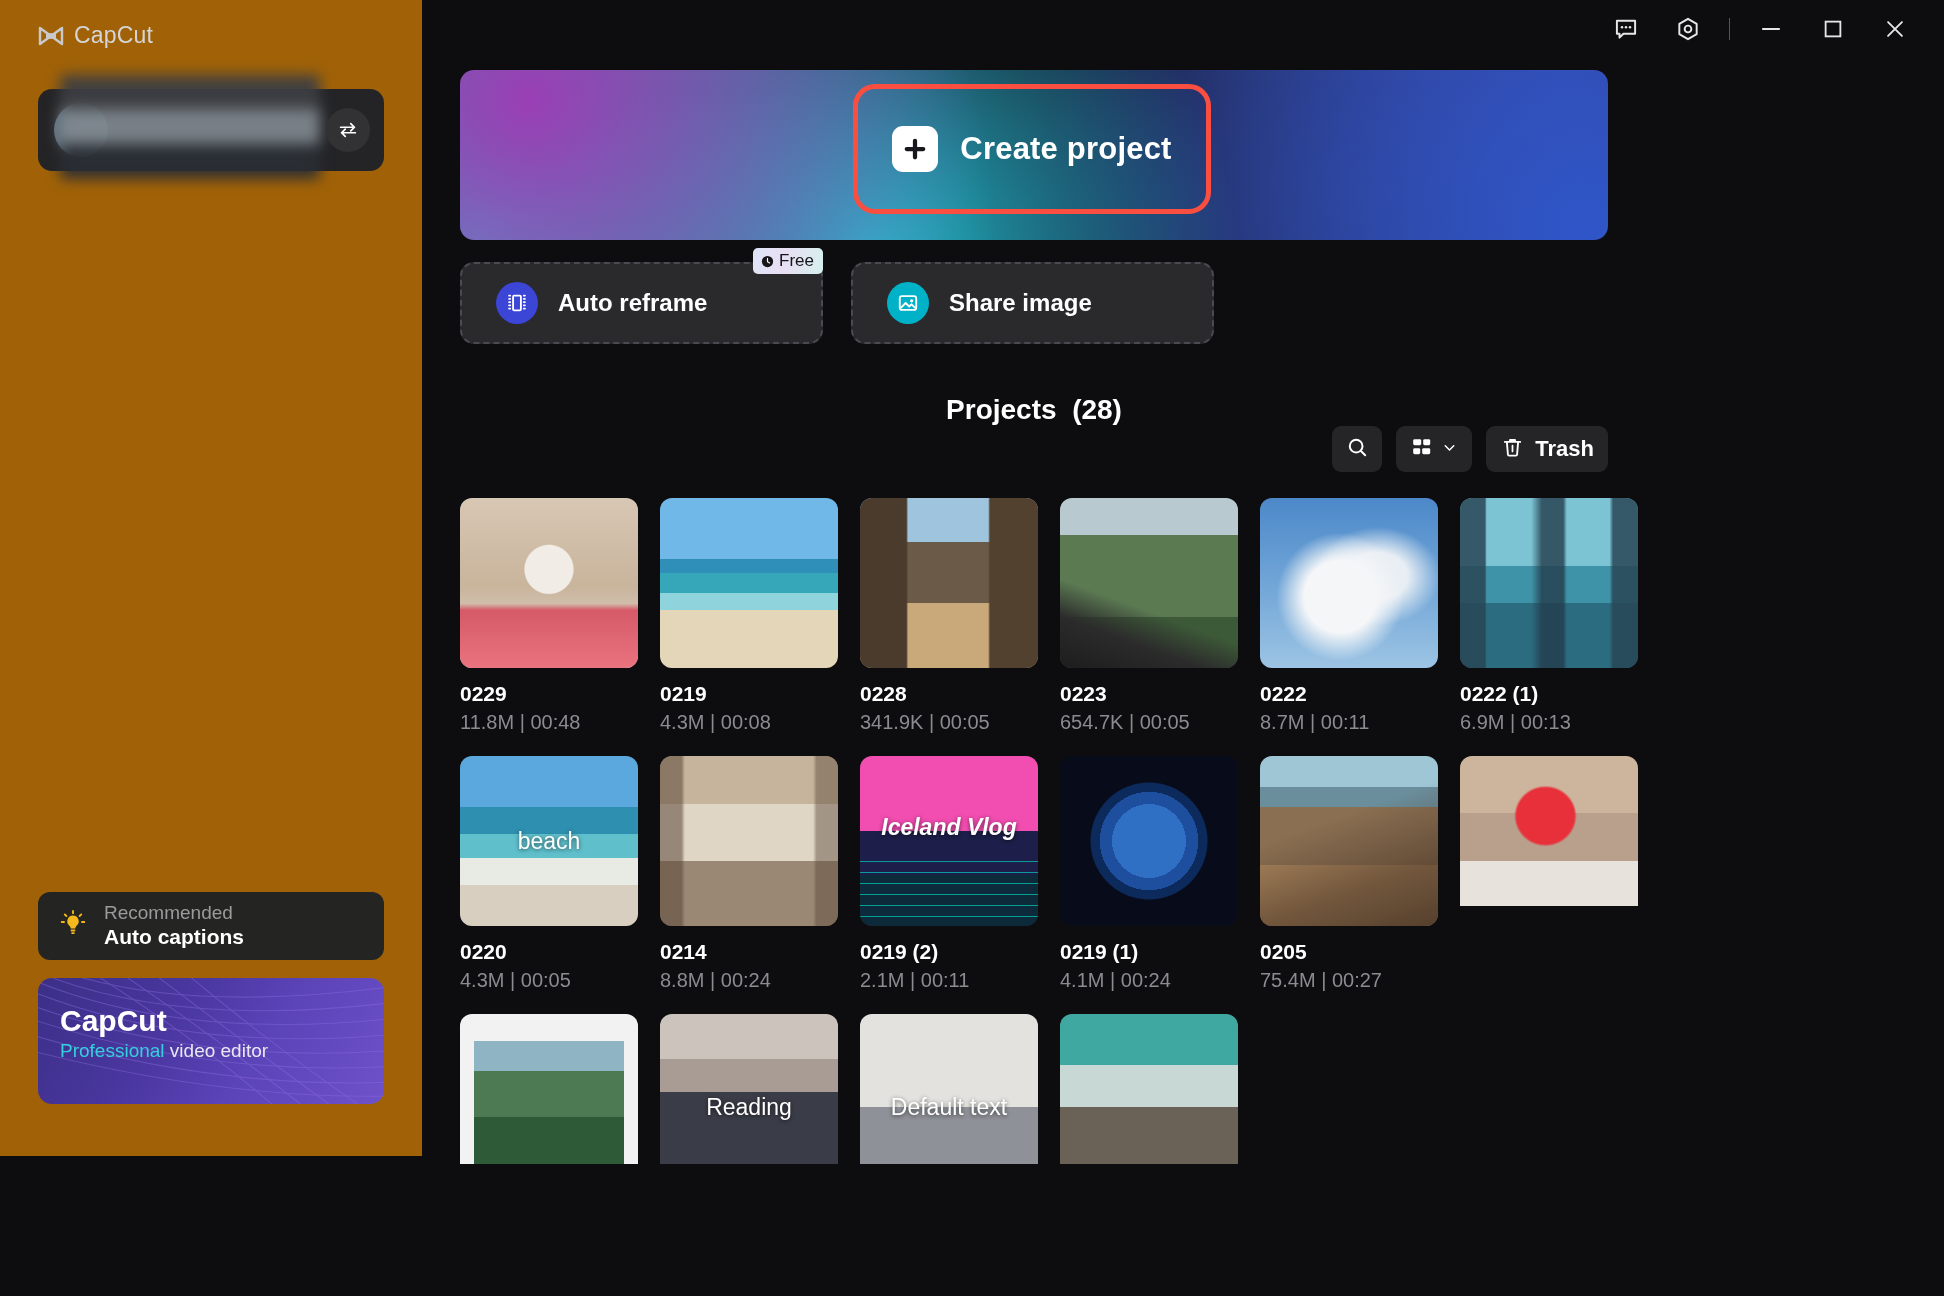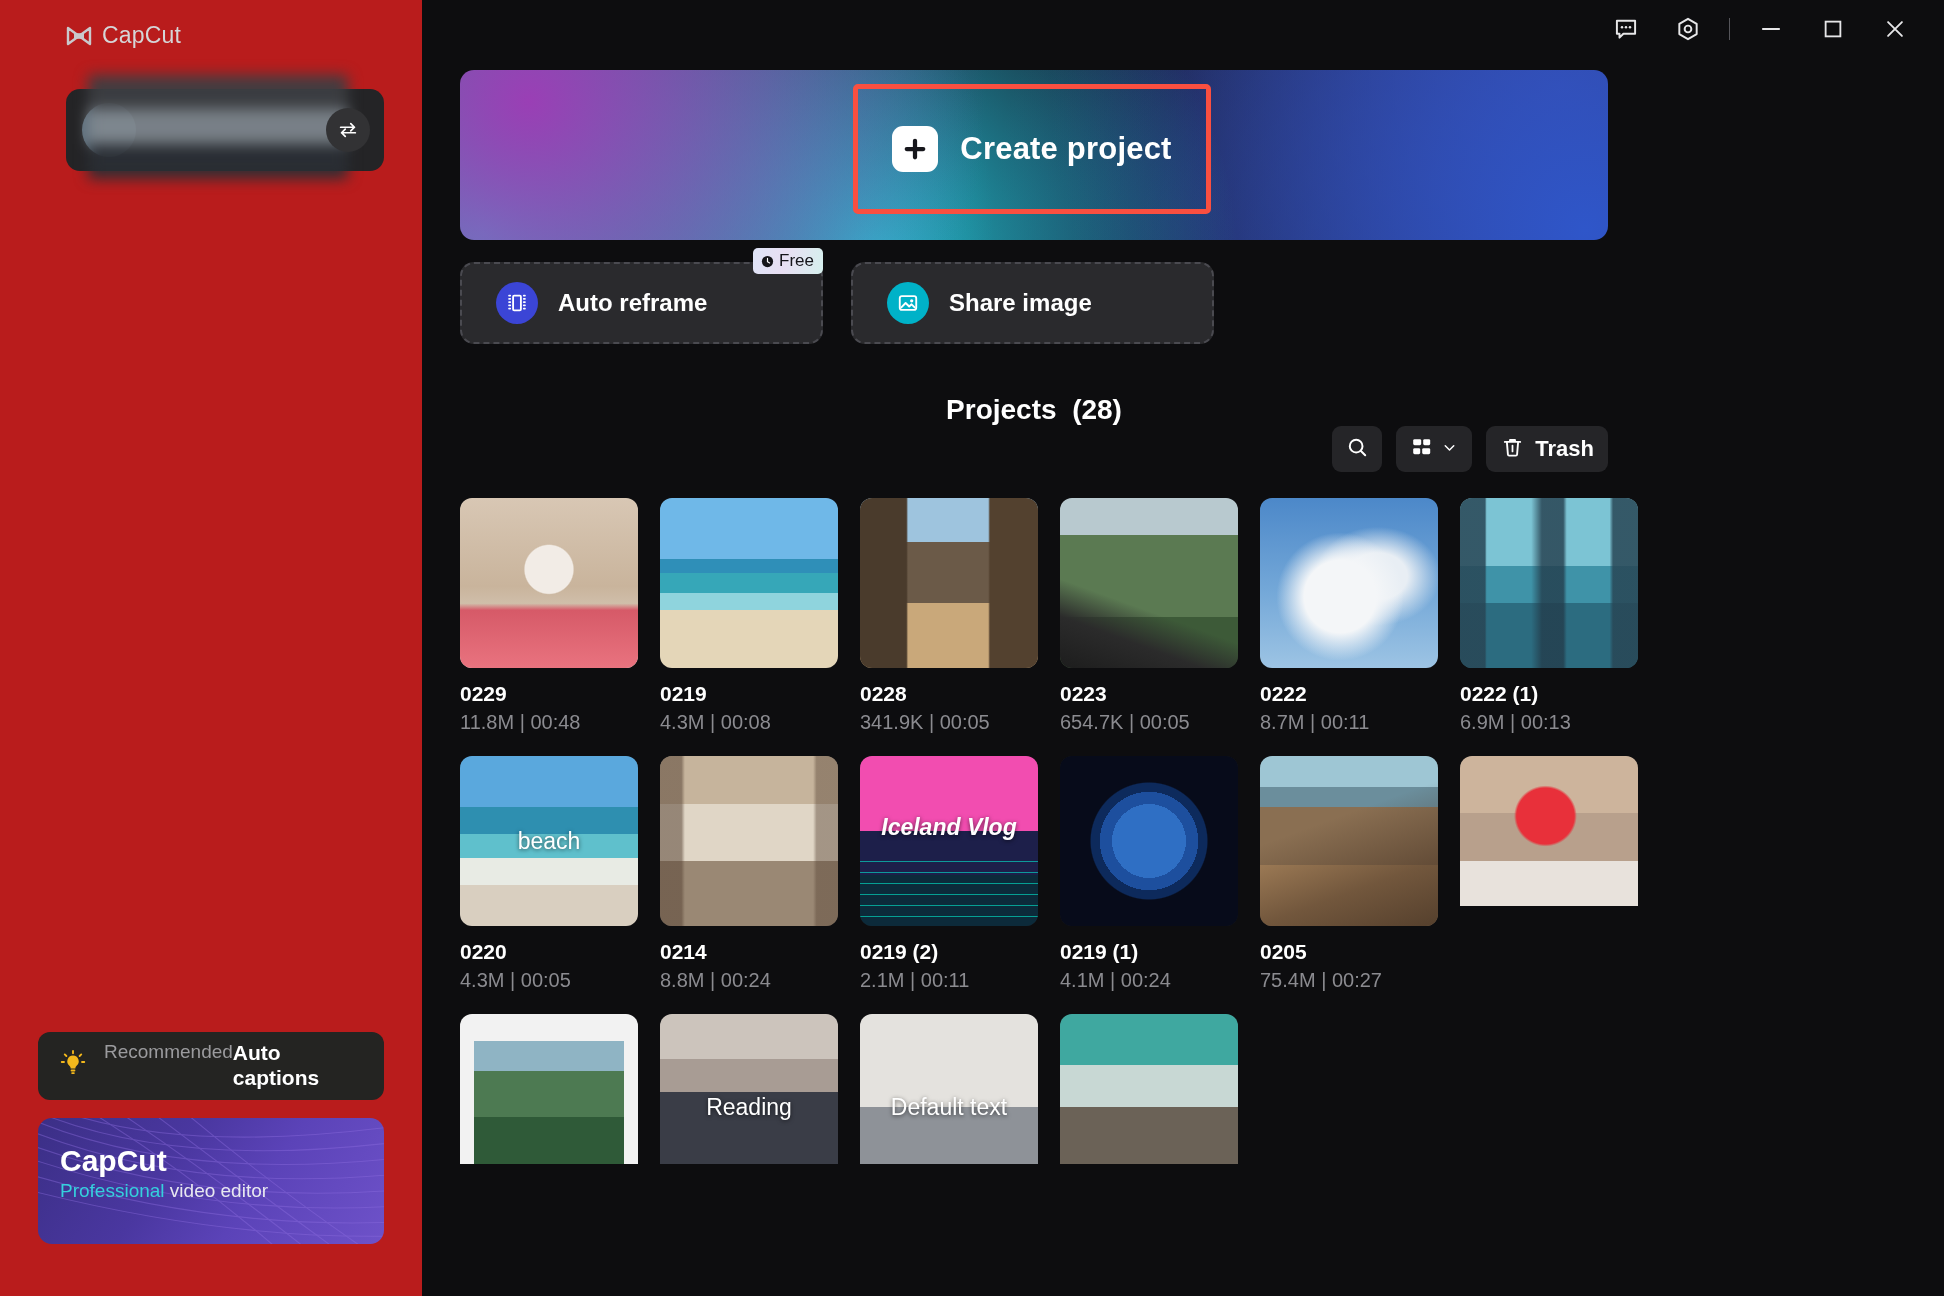--- a/index.html
+++ b/index.html
@@ -6,23 +6,23 @@
   html, body {
     width: 1944px; height: 1296px;
     background: #000;
     font-family: "Liberation Sans", sans-serif;
     overflow: hidden;
   }
   #app { position: relative; width: 1944px; height: 1296px; background: #0d0d0f; display: flex; }
 
   
   #sidebar {
-    width: 422px; height: 1296px;
-    background: #b91c1c;
-    position: relative; flex: 0 0 422px; padding-left: 28px;
+    width: 422px; height: 1156px;
+    background: #a16207;
+    position: relative; flex: 0 0 422px;
   }
   .brand { display: flex; align-items: center; gap: 10px; padding: 22px 0 0 38px; }
   .brand-mark { width: 26px; height: 22px; }
   .brand-text { color: #d5d5d7; font-size: 23px; letter-spacing: .2px; font-weight: 400; }
 
   .account {
     margin: 40px 38px 0 38px; height: 82px;
     background: #242426; border-radius: 14px;
     display: flex; align-items: center; padding: 0 16px; position: relative;
   }
@@ -48,21 +48,21 @@
     gap: 20px; padding-left: 26px; color: #fff; font-size: 23px; font-weight: 700;
     margin-bottom: 10px;
   }
   .nav-item.active { background: #242426; }
 
   .promos { position: absolute; left: 38px; bottom: 52px; width: 346px; }
   .promo-rec {
     height: 68px; border-radius: 12px; background: #242422;
     display: flex; align-items: center; gap: 16px; padding: 0 20px; margin-bottom: 18px;
   }
-  .promo-rec-text { display: flex; flex-direction: row; line-height: 1.18; }
+  .promo-rec-text { display: flex; flex-direction: column; line-height: 1.18; }
   .promo-rec-top { color: #9b9b9e; font-size: 19px; }
   .promo-rec-bottom { color: #fff; font-size: 21px; font-weight: 700; }
   .promo-card {
     height: 126px; border-radius: 14px; position: relative; overflow: hidden;
     background: linear-gradient(125deg, #3b2f86 0%, #4a37a0 38%, #5b43b8 62%, #6e52c9 100%);
     padding: 26px 0 0 22px;
   }
   .promo-card .fan { position: absolute; inset: 0; opacity: .55; }
   .promo-title { color: #fff; font-size: 30px; font-weight: 700; position: relative; z-index: 2; }
   .promo-sub { font-size: 19px; position: relative; z-index: 2; margin-top: 2px; }
@@ -87,21 +87,21 @@
     background:
       radial-gradient(circle at 6% 18%, #9a3fb5 0%, rgba(154,63,181,0) 42%),
       radial-gradient(circle at 2% 96%, #2fc6cf 0%, rgba(47,198,207,0) 45%),
       radial-gradient(circle at 36% 110%, #22b9cb 0%, rgba(34,185,203,0) 48%),
       radial-gradient(circle at 98% 94%, #2f56c9 0%, rgba(47,86,201,0) 52%),
       radial-gradient(circle at 96% 10%, #3a3f8f 0%, rgba(58,63,143,0) 46%),
       linear-gradient(105deg, #2a1f3a 0%, #171a2b 40%, #141727 60%, #1d2550 100%);
   }
   .create-project {
     position: absolute; left: 393px; top: 14px; width: 358px; height: 130px;
-    border: 5px solid #fa4f40; border-radius: 5px;
+    border: 5px solid #fa4f40; border-radius: 22px;
     display: flex; align-items: center; justify-content: center; gap: 22px;
   }
   .cp-plus {
     width: 46px; height: 46px; border-radius: 11px; background: #fff;
     display: flex; align-items: center; justify-content: center;
   }
   .cp-label { color: #fff; font-size: 31px; font-weight: 700; letter-spacing: .2px; }
 
   
   .cards { display: flex; gap: 28px; margin-top: 22px; }

